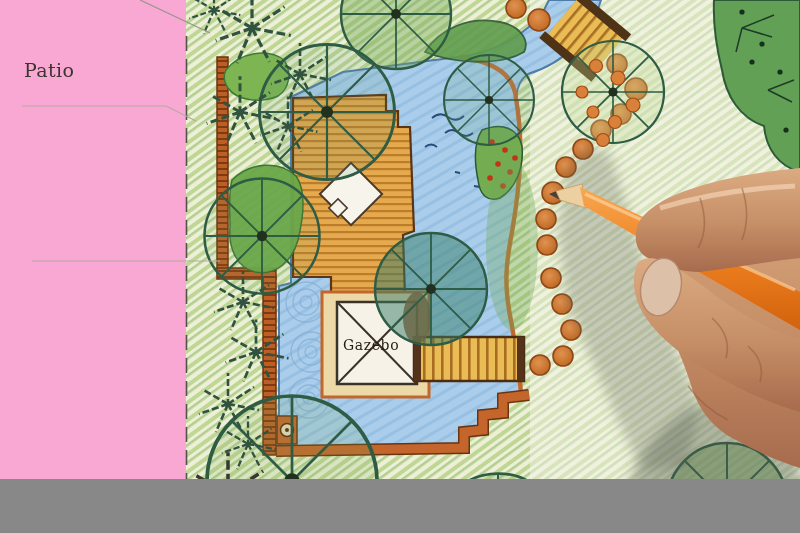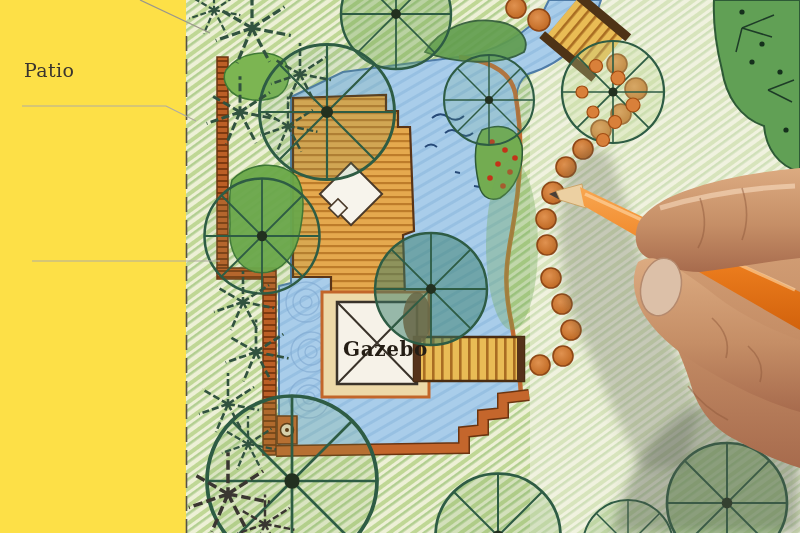--- a/index.html
+++ b/index.html
@@ -1,20 +1,20 @@
 <!DOCTYPE html>
 <html><head>
 <meta charset="utf-8">
 <style>
   html,body{margin:0;padding:0;background:#888;}
-  .stage{position:relative;width:800px;height:533px;overflow:hidden;background:#fde047;
+  .stage{position:relative;width:800px;height:479px;overflow:hidden;background:#f9a8d4;
          font-family:"DejaVu Serif", "Liberation Serif", serif;}
   .stage svg{position:absolute;left:0;top:0;}
   .margin-label{position:absolute;color:#3a352f;font-size:19px;letter-spacing:.4px;white-space:nowrap;}
-  .gazebo-label{position:absolute;left:343px;top:337px;font-size:20px;font-weight:bold;
+  .gazebo-label{position:absolute;left:343px;top:337px;font-size:14px;font-weight:normal;
                 color:#241d14;letter-spacing:.6px;white-space:nowrap;}
 </style>
 </head>
 <body>
 
 <div class="stage">
 
 <svg width="800" height="533" viewBox="0 0 800 533">
   <defs>
     <pattern id="grassP" width="18" height="14" patternUnits="userSpaceOnUse" patternTransform="rotate(-36)">

